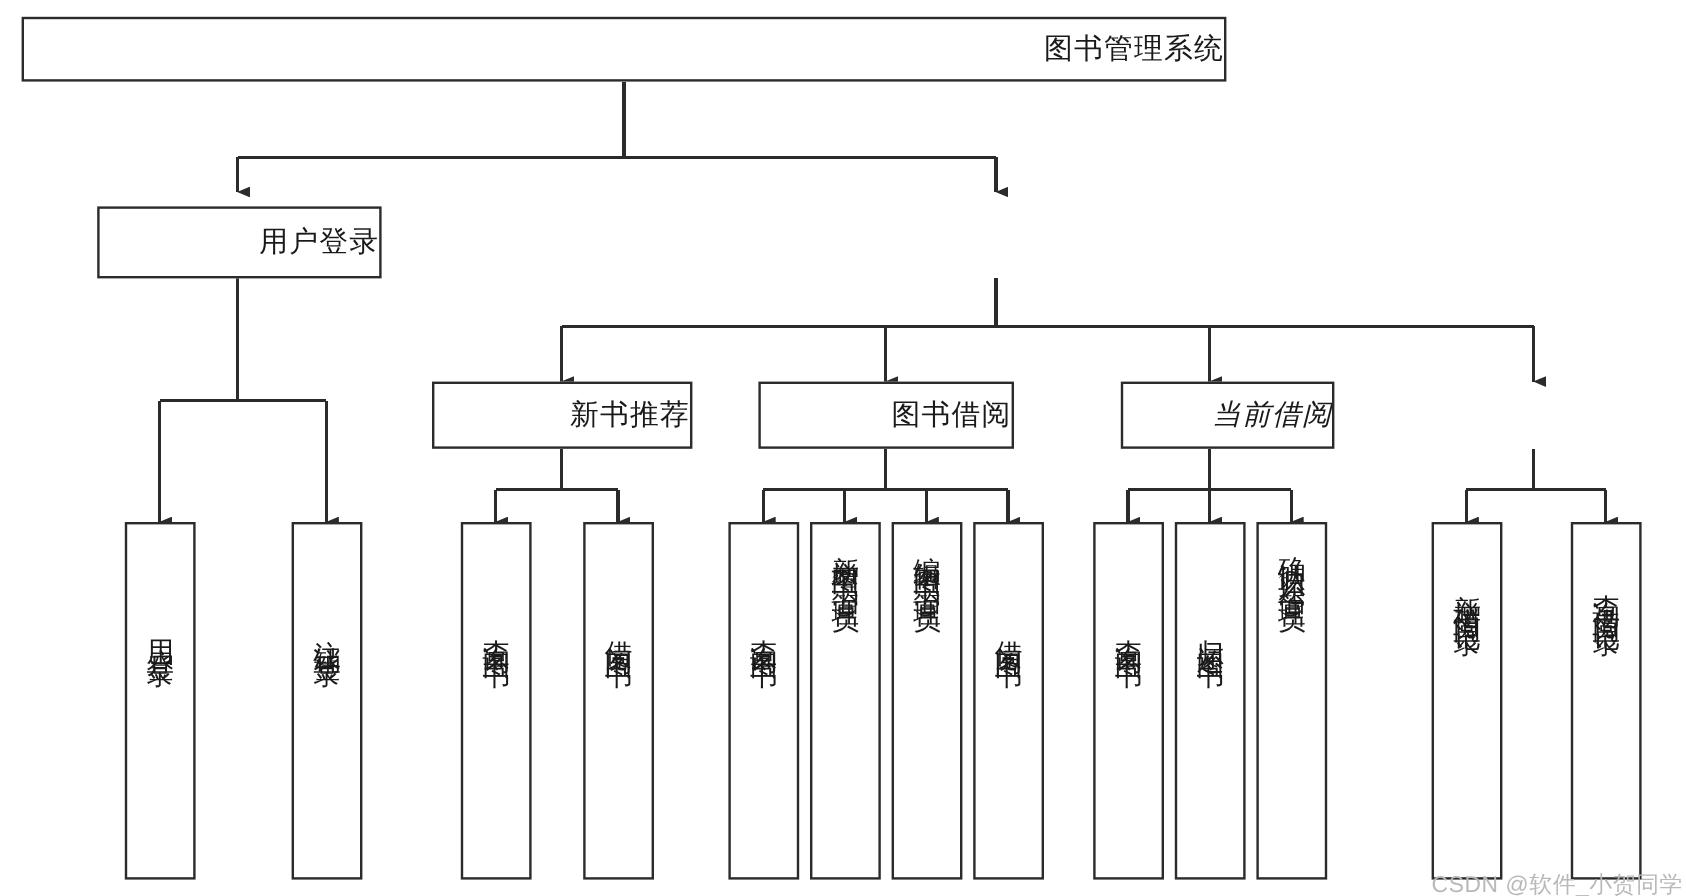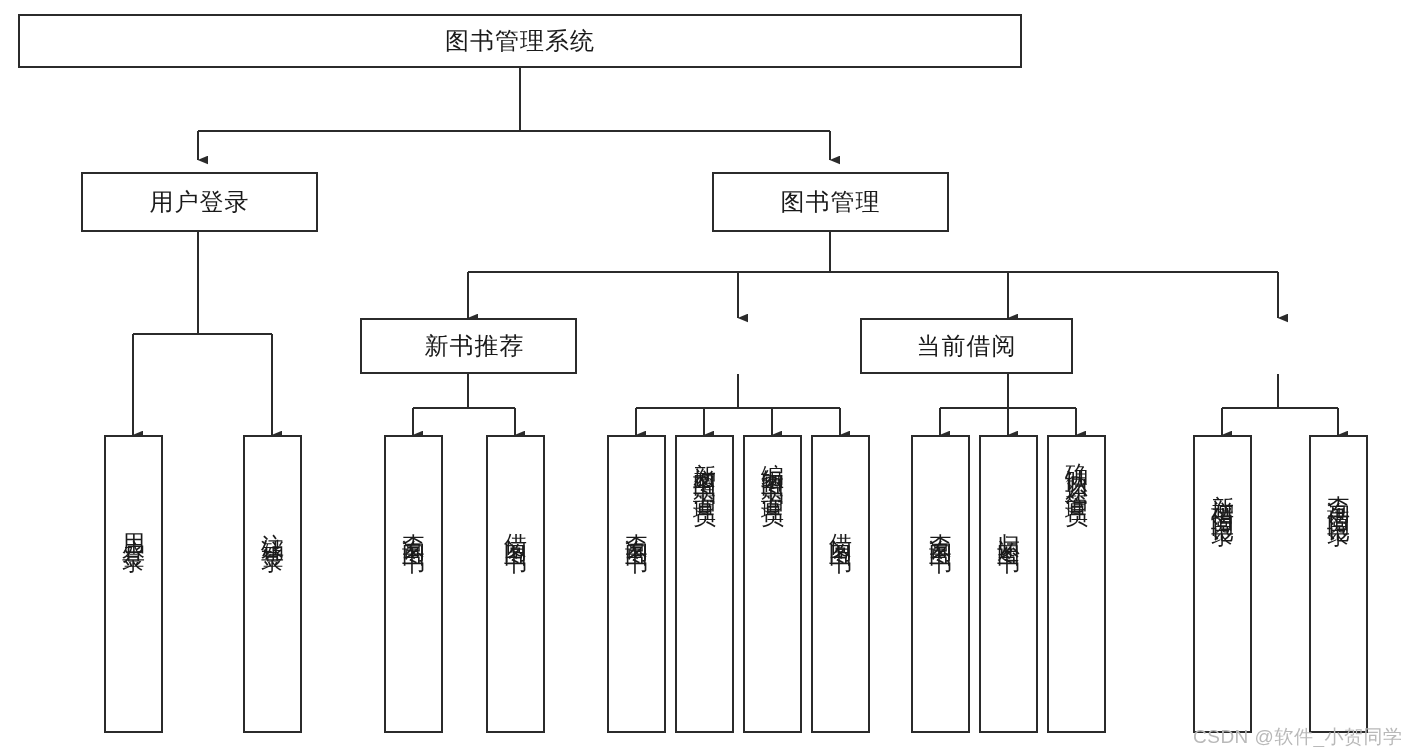--- a/index.html
+++ b/index.html
@@ -26,21 +26,21 @@
     height: 747px;
     display: block;
   }
   .node-box {
     position: absolute;
     box-sizing: border-box;
     border: 2px solid #2b2b2b;
     background: #ffffff;
     display: flex;
     align-items: center;
-    justify-content: center;
+    justify-content: flex-end;
     color: #1a1a1a;
     overflow: hidden;
   }
   .node-label {
     display: block;
     text-align: center;
     line-height: 1.18;
     white-space: pre;
     color: #1a1a1a;
   }
@@ -132,28 +132,28 @@
     </g>
   </svg>
 
   <div class="node-box node-root node-h" style="left:18px; top:14px; width:1004px; height:54px;">
     <span class="node-label">图书管理系统</span>
   </div>
 
   <div class="node-box node-h" style="left:81px; top:172px; width:237px; height:60px;">
     <span class="node-label">用户登录</span>
   </div>
-  <div class="node-box node-h" style="left:712px; top:172px; width:237px; height:60px;">
-    <span class="node-label">图书管理</span>
-  </div>
 
   <div class="node-box node-h" style="left:360px; top:318px; width:217px; height:56px;padding-left:12px;">
     <span class="node-label">新书推荐</span>
   </div>
-  <div class="node-box node-h" style="left:860px; top:318px; width:213px; height:56px;">
+  <div class="node-box node-h" style="left:632px; top:318px; width:213px; height:56px;">
+    <span class="node-label">图书借阅</span>
+  </div>
+  <div class="node-box node-h" style="left:934px; top:318px; width:178px; height:56px;font-style:italic;">
     <span class="node-label">当前借阅</span>
   </div>
 
   <div class="node-box node-v" style="left:104px; top:435px; width:59px; height:298px; padding-top:78px;">
     <span class="node-label">用户登录</span>
   </div>
   <div class="node-box node-v" style="left:243px; top:435px; width:59px; height:298px; padding-top:78px;">
     <span class="node-label">注销登录</span>
   </div>
 

